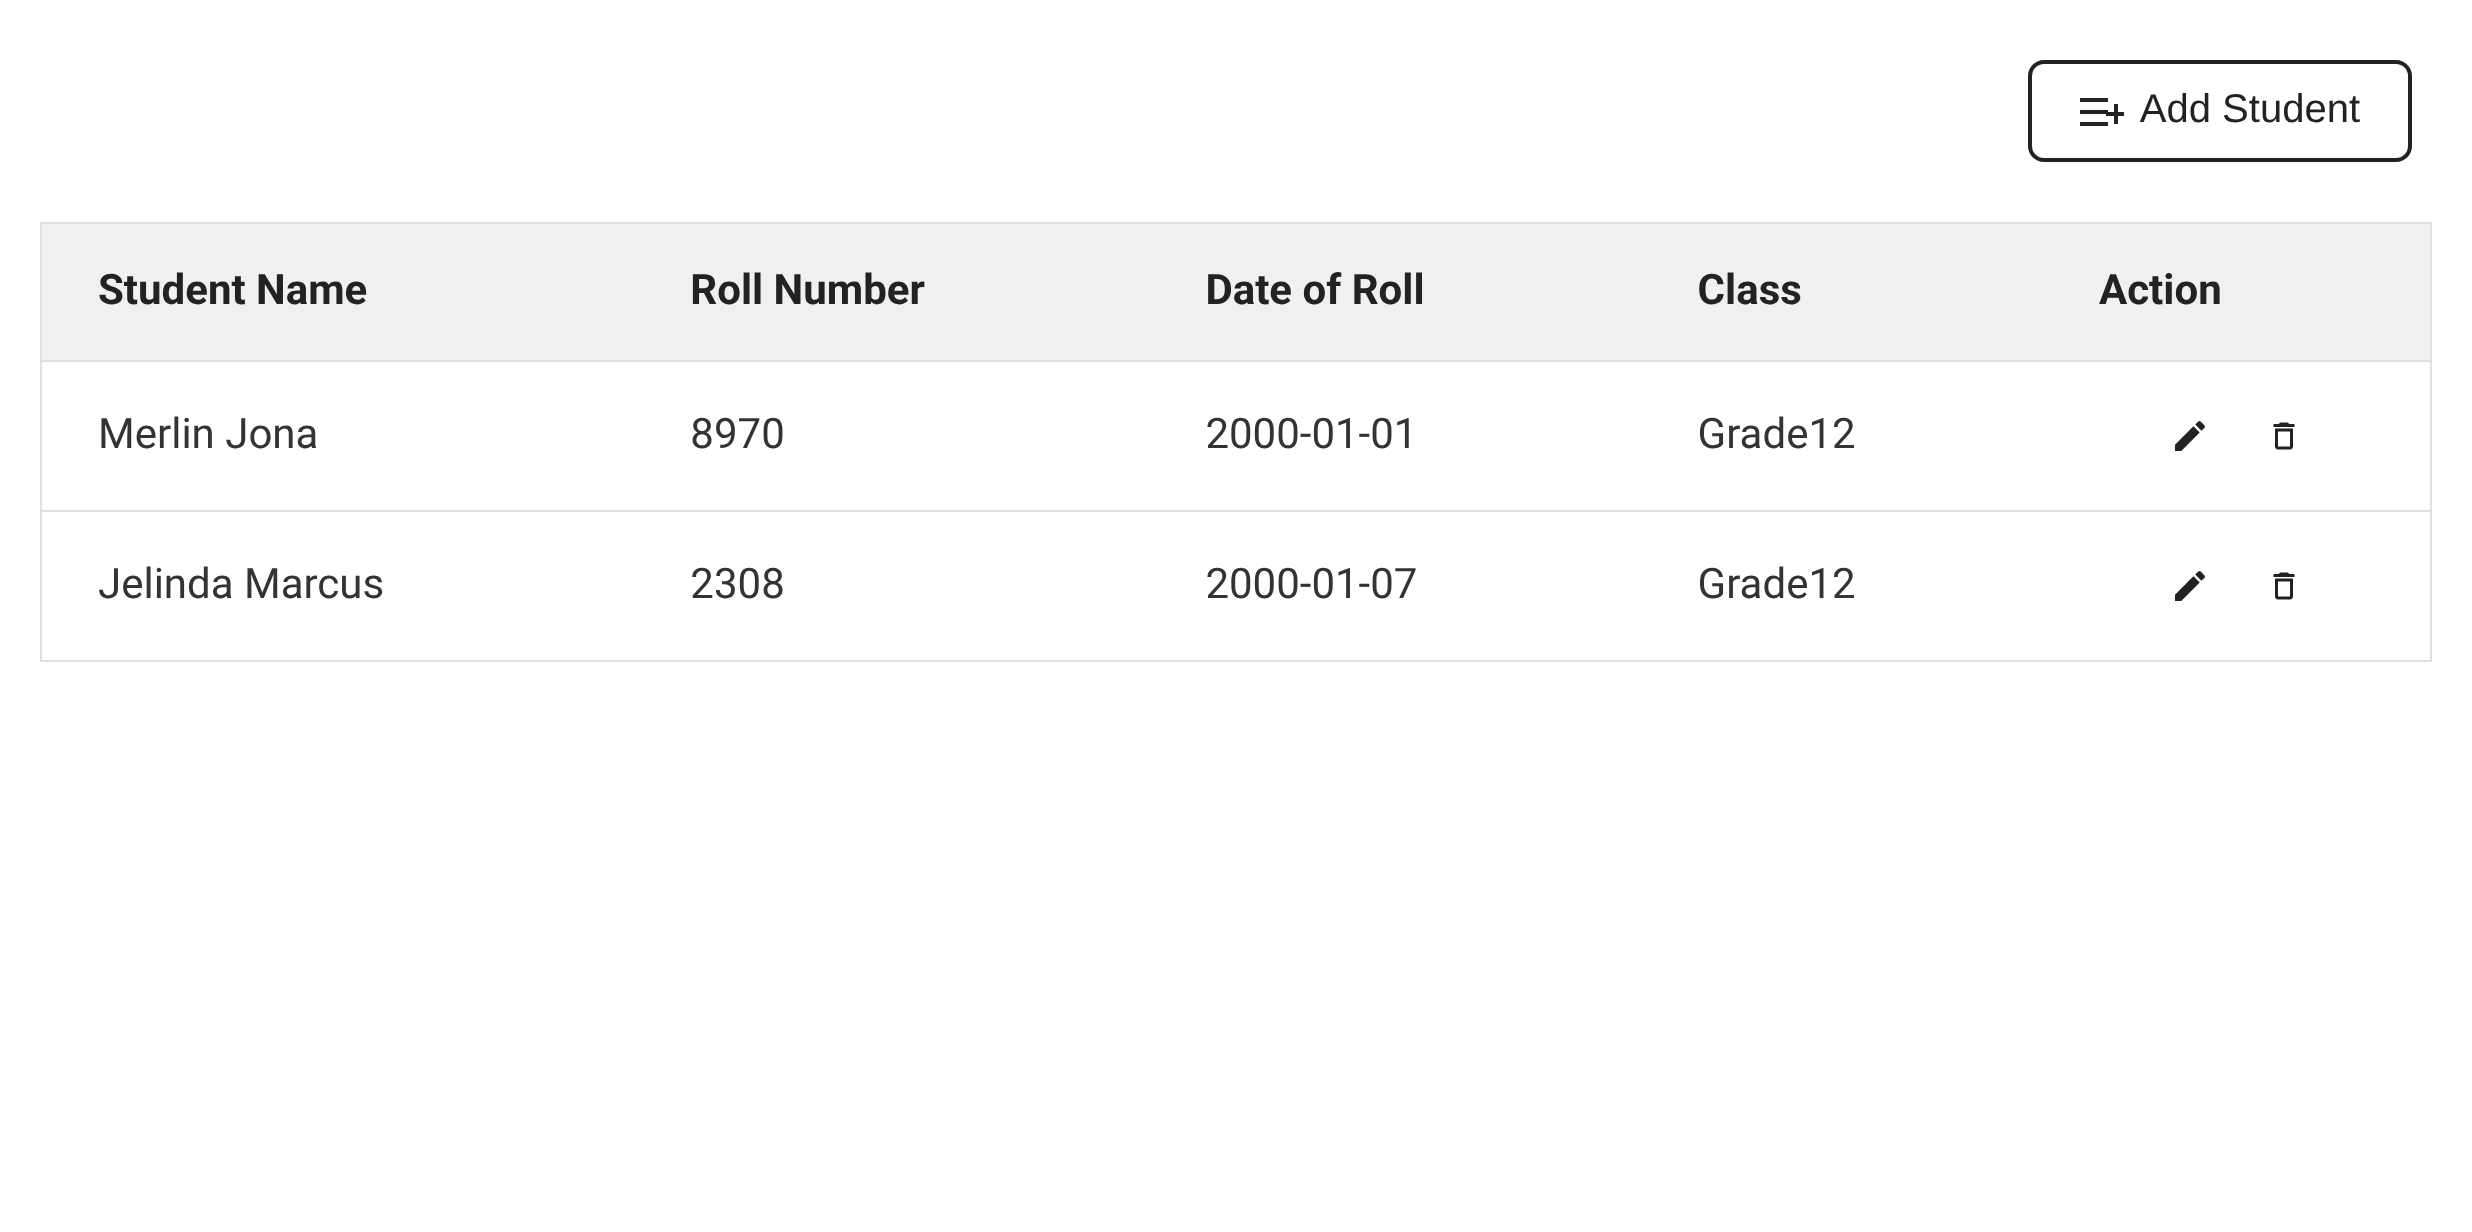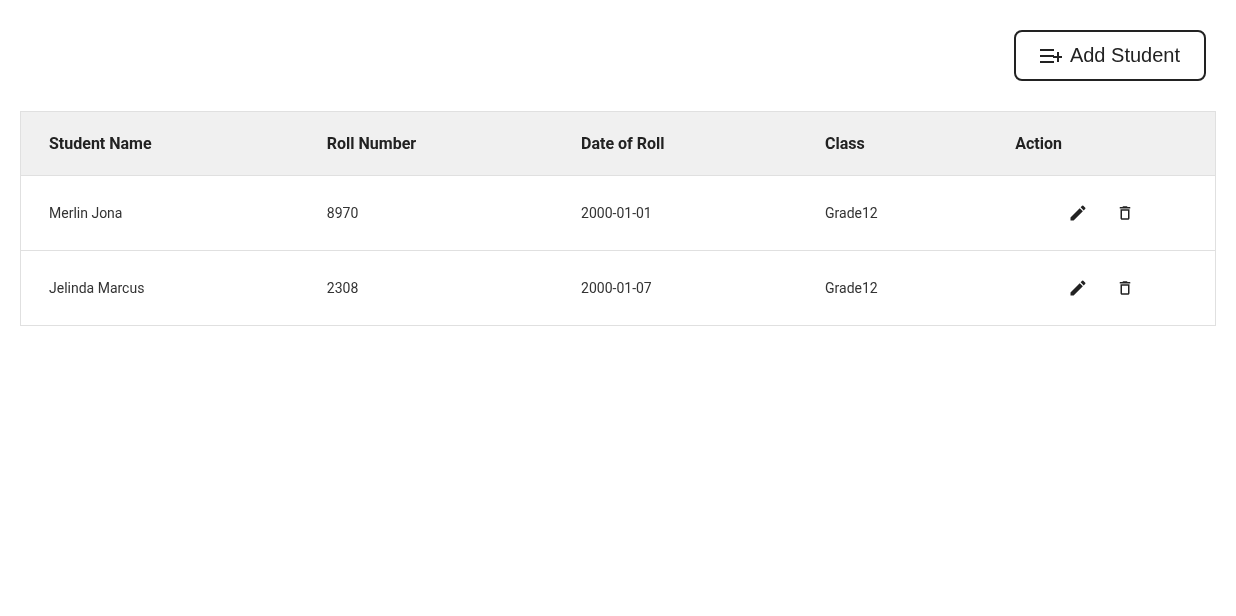--- a/index.html
+++ b/index.html
@@ -50,32 +50,32 @@
     }
 
     .student-table thead tr {
       background: #f0f0f0;
     }
 
     .student-table th {
       padding: 22px 28px;
       text-align: left;
       font-weight: 700;
-      font-size: 16px;
+      font-size: 21px;
       color: #222222;
       border-bottom: 1px solid #e0e0e0;
     }
 
     .student-table th.action-col {
       text-align: left;
     }
 
     .student-table td {
       padding: 22px 28px;
-      font-size: 14px;
+      font-size: 21px;
       color: #333333;
       border-bottom: 1px solid #e0e0e0;
     }
 
     .student-table tbody tr:last-child td {
       border-bottom: none;
     }
 
     .action-cell {
       display: flex;

